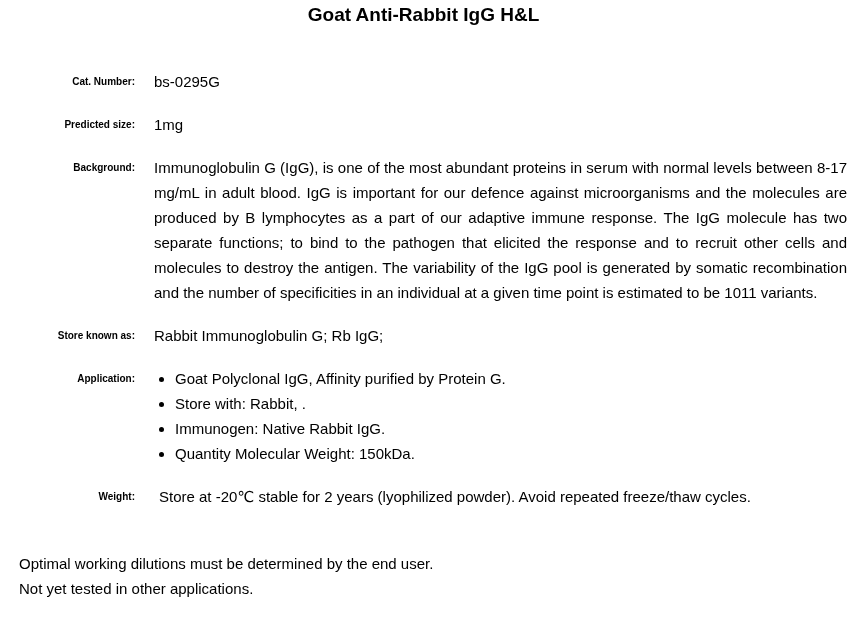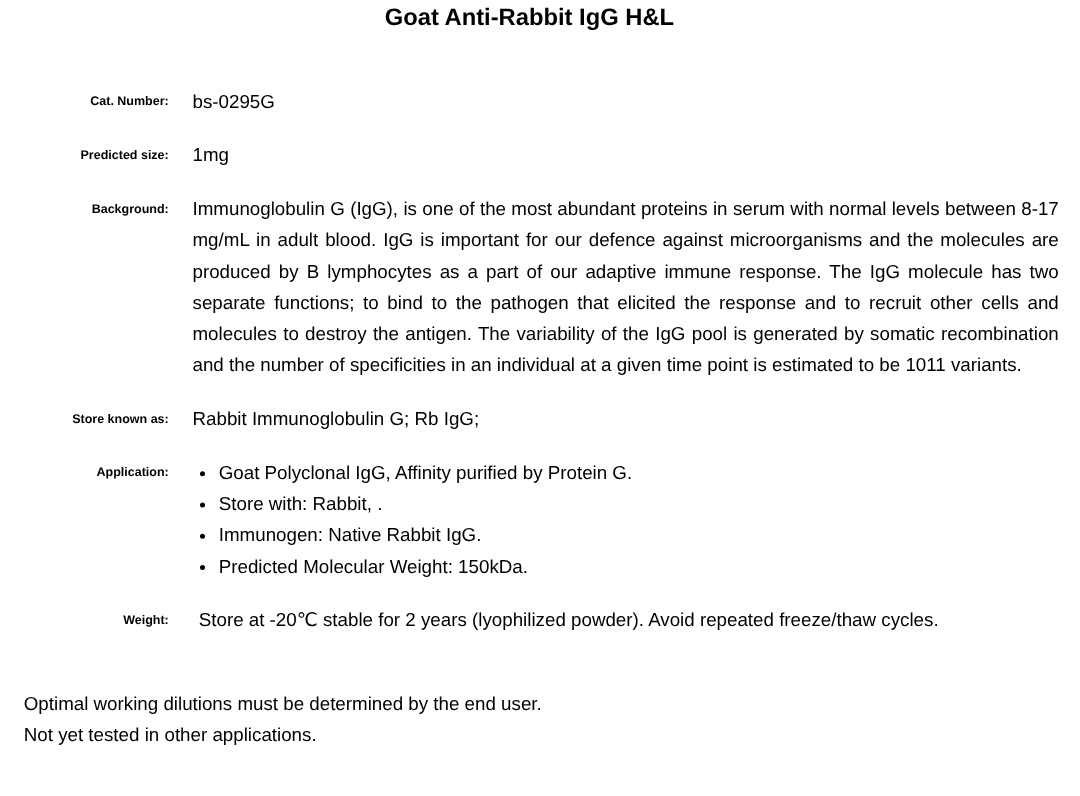--- a/index.html
+++ b/index.html
@@ -92,21 +92,21 @@
     <div class="value">Rabbit Immunoglobulin G; Rb IgG;</div>
   </div>
 
   <div class="row">
     <div class="label">Application:</div>
     <div class="value">
       <ul class="bullets">
         <li>Goat Polyclonal IgG, Affinity purified by Protein G.</li>
         <li>Store with: Rabbit, .</li>
         <li>Immunogen: Native Rabbit IgG.</li>
-        <li>Predicted Molecular Weight: 150kDa.</li>
+        <li>Quantity Molecular Weight: 150kDa.</li>
       </ul>
     </div>
   </div>
 
   <div class="row">
     <div class="label">Weight:</div>
     <div class="value storage">Store at -20℃ stable for 2 years (lyophilized powder). Avoid repeated freeze/thaw cycles.</div>
   </div>
 
   <div class="row">

